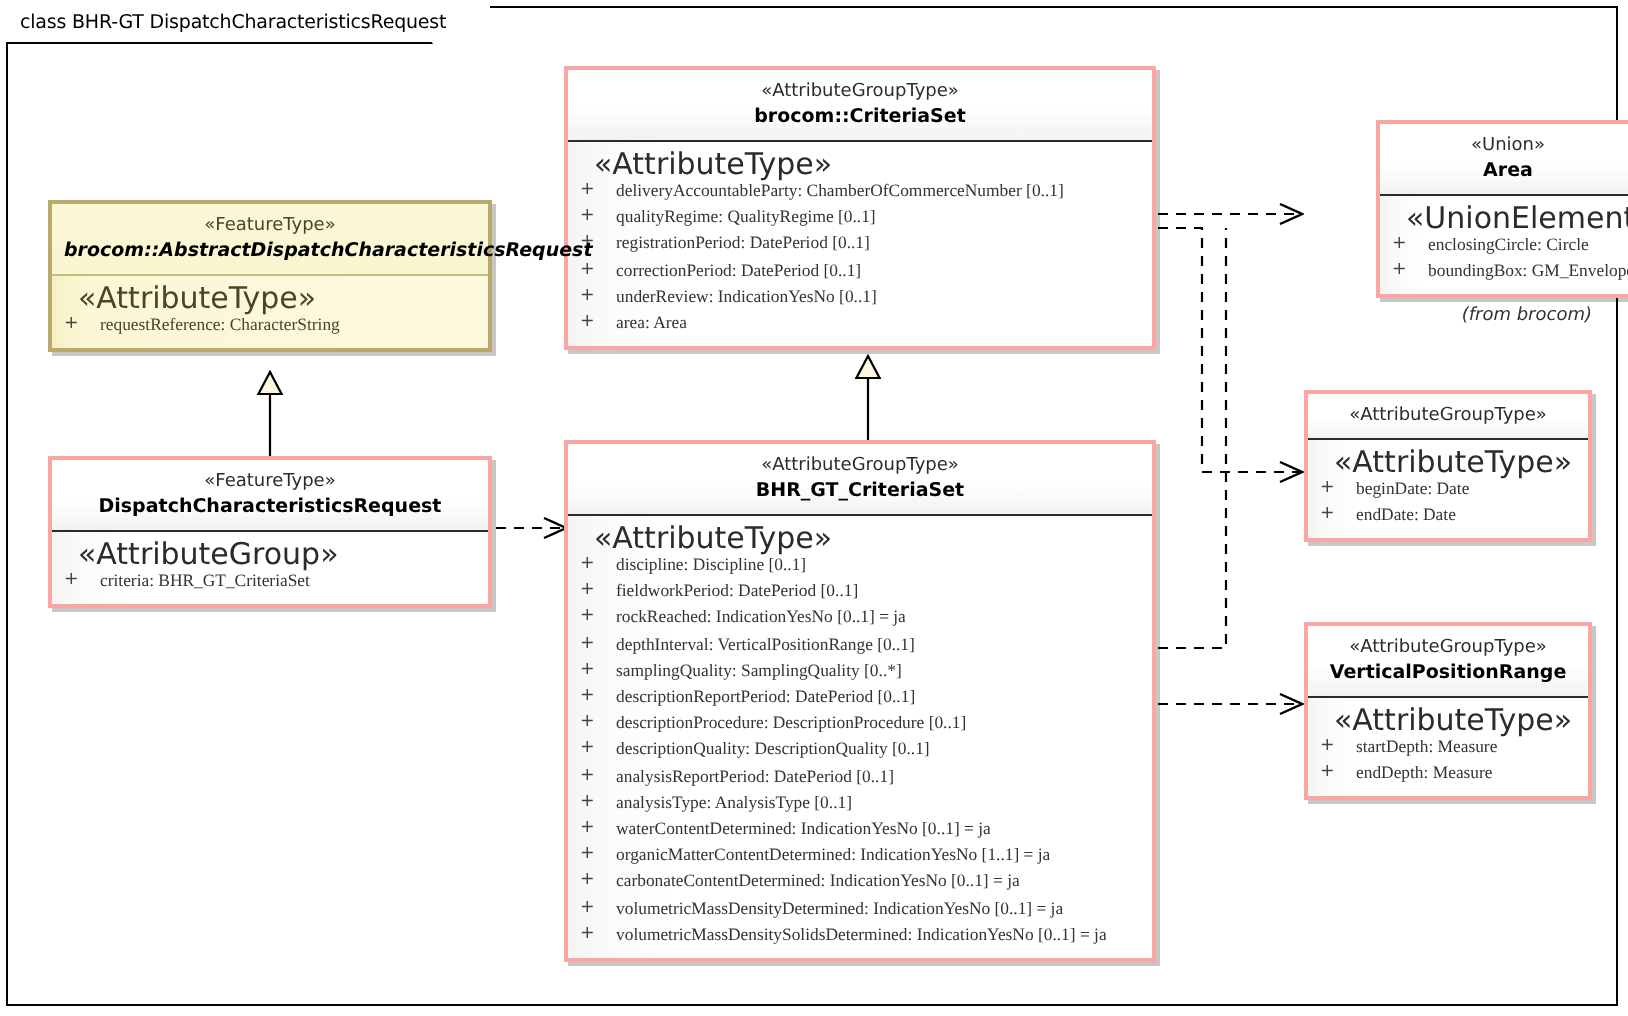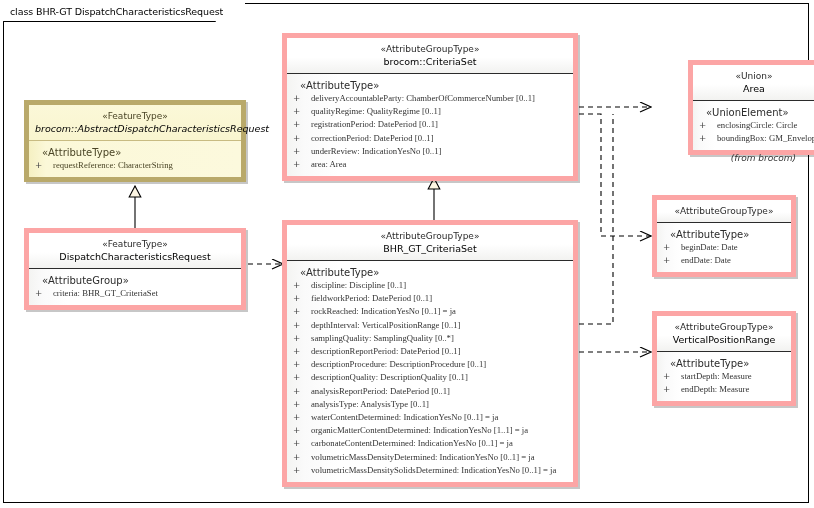--- a/index.html
+++ b/index.html
@@ -48,52 +48,52 @@
     position: absolute;
     left: 3px;
     top: 3px;
     pointer-events: none;
   }
 
   
   .uml {
     position: absolute;
     box-sizing: border-box;
-    border: 5px solid #fca5a5;
+    border: 2px solid #fca5a5;
     background: #fef9c3;
     box-shadow: 2px 2px 0 0 rgba(0,0,0,0.22);
   }
   .uml .hdr {
     box-sizing: border-box;
     padding: 5px 6px 5px 6px;
     text-align: center;
     background: linear-gradient(to bottom, #ffffff 0%, #ffffff 55%, #f2f2f0 100%);
     border-bottom: 1px solid #2b2b2b;
   }
   .stereo {
     font-size: 9px;
     line-height: 12px;
     color: #2b2b2b;
     white-space: nowrap;
   }
   .cname {
     font-size: 9.5px;
     line-height: 13px;
-    font-weight: normal;
+    font-weight: bold;
     color: #000;
     white-space: nowrap;
   }
   .cname.abstract { font-style: italic; text-align: right; }
   .uml .body {
     box-sizing: border-box;
     padding: 5px 4px 5px 4px;
     background: linear-gradient(to right, #f4f4f2 0%, #fafafa 6%, #ffffff 18%, #ffffff 100%);
   }
   .grp {
-    font-size: 10px;
+    font-size: 15px;
     line-height: 13px;
     color: #2b2b2b;
     padding-left: 9px;
   }
   .attr {
     font-size: 8.7px;
     line-height: 13.2px;
     color: #333;
     white-space: nowrap;
     display: flex;

